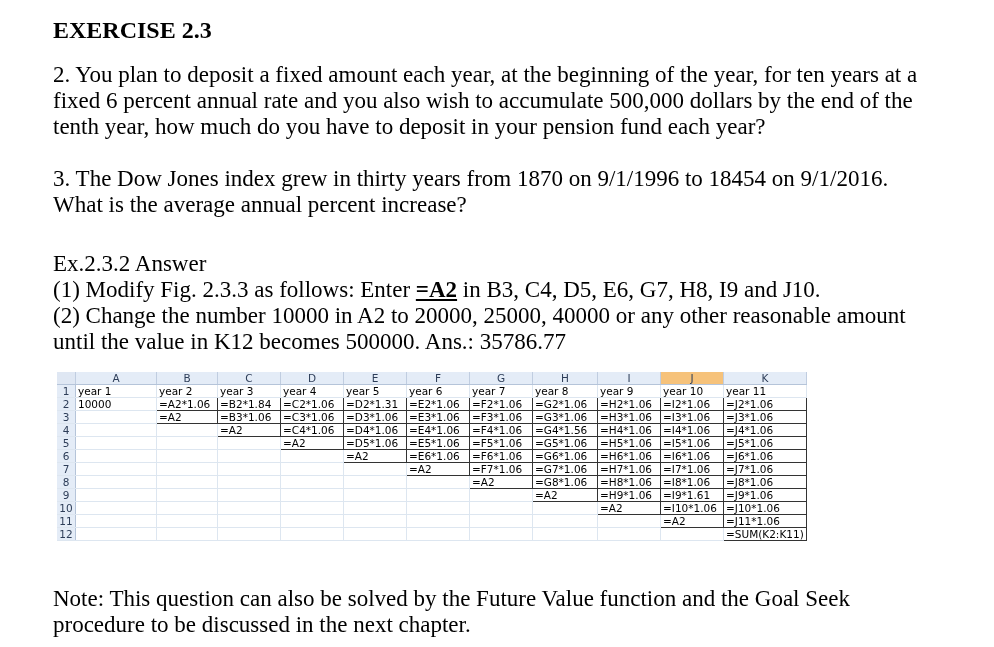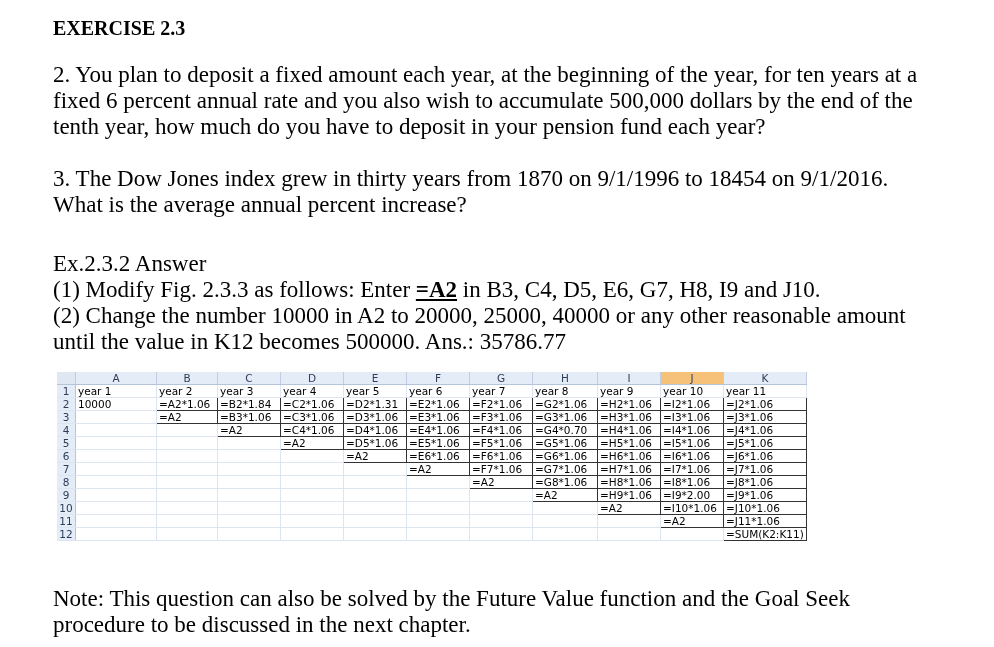--- a/index.html
+++ b/index.html
@@ -1,18 +1,18 @@
 <!DOCTYPE html>
 <html><head>
 <meta charset="utf-8">
 <style>
   html, body { margin: 0; padding: 0; background: #ffffff; }
   body { width: 994px; height: 647px; position: relative; overflow: hidden;
          font-family: "Liberation Serif", serif; color: #000; }
-  .title { position: absolute; left: 53px; top: 17px; font-size: 20px; font-weight: bold; }
+  .title { position: absolute; left: 53px; top: 17px; font-size: 24px; font-weight: bold; }
   .para { position: absolute; left: 53px; font-size: 23px; line-height: 26px; margin: 0; }
   .q2 { top: 62px; width: 880px; }
   .q3 { top: 166px; width: 880px; }
   .ans-title { top: 251px; font-weight: normal; }
   .ans-body { top: 277px; width: 880px; }
   .u { text-decoration: underline; font-weight: bold; }
   .note { top: 586px; width: 880px; }
 
   .sheet { position: absolute; left: 57px; top: 372px; border-collapse: collapse;
            font-family: "DejaVu Sans", sans-serif; font-size: 10.5px; line-height: 12px; }
@@ -103,21 +103,21 @@
       </tr>
       <tr>
         <td class="rh">4</td>
         <td></td>
         <td></td>
         <td class="b">=A2</td>
         <td class="b">=C4*1.06</td>
         <td class="b">=D4*1.06</td>
         <td class="b">=E4*1.06</td>
         <td class="b">=F4*1.06</td>
-        <td class="b">=G4*0.70</td>
+        <td class="b">=G4*1.56</td>
         <td class="b">=H4*1.06</td>
         <td class="b">=I4*1.06</td>
         <td class="b">=J4*1.06</td>
       </tr>
       <tr>
         <td class="rh">5</td>
         <td></td>
         <td></td>
         <td></td>
         <td class="b">=A2</td>
@@ -175,21 +175,21 @@
         <td class="rh">9</td>
         <td></td>
         <td></td>
         <td></td>
         <td></td>
         <td></td>
         <td></td>
         <td></td>
         <td class="b">=A2</td>
         <td class="b">=H9*1.06</td>
-        <td class="b">=I9*2.00</td>
+        <td class="b">=I9*1.61</td>
         <td class="b">=J9*1.06</td>
       </tr>
       <tr>
         <td class="rh">10</td>
         <td></td>
         <td></td>
         <td></td>
         <td></td>
         <td></td>
         <td></td>

